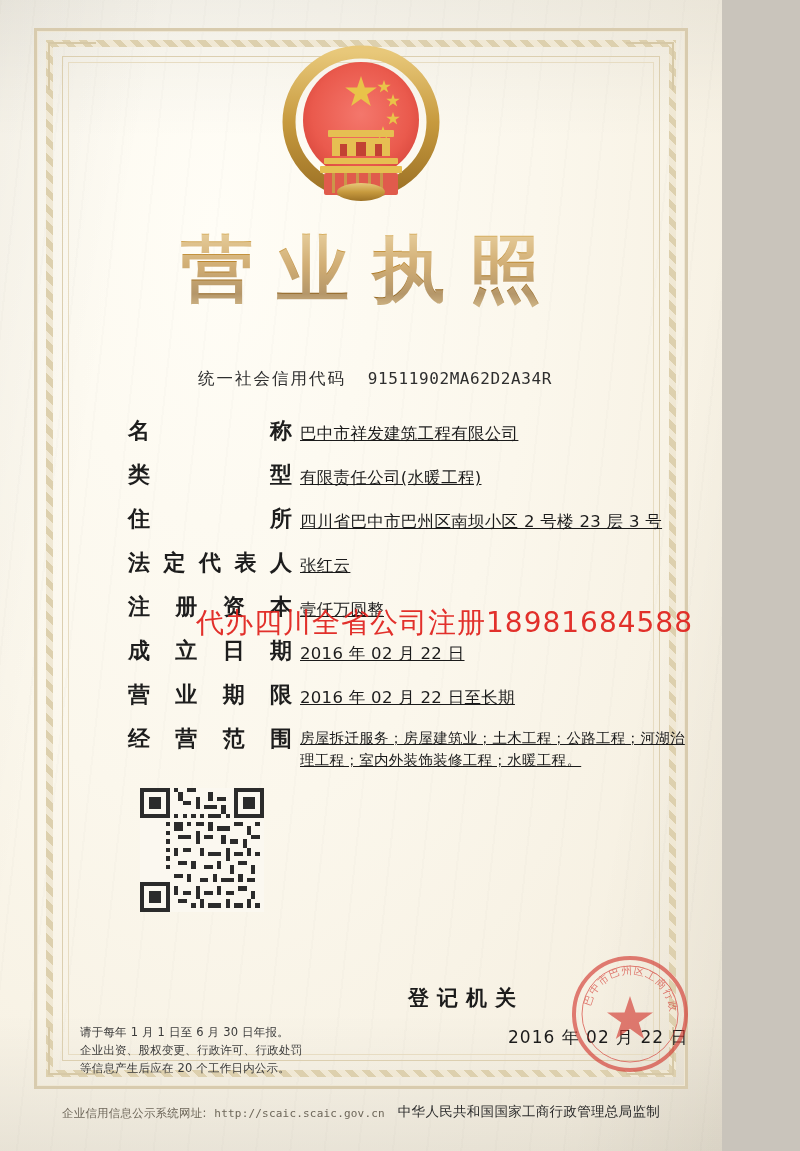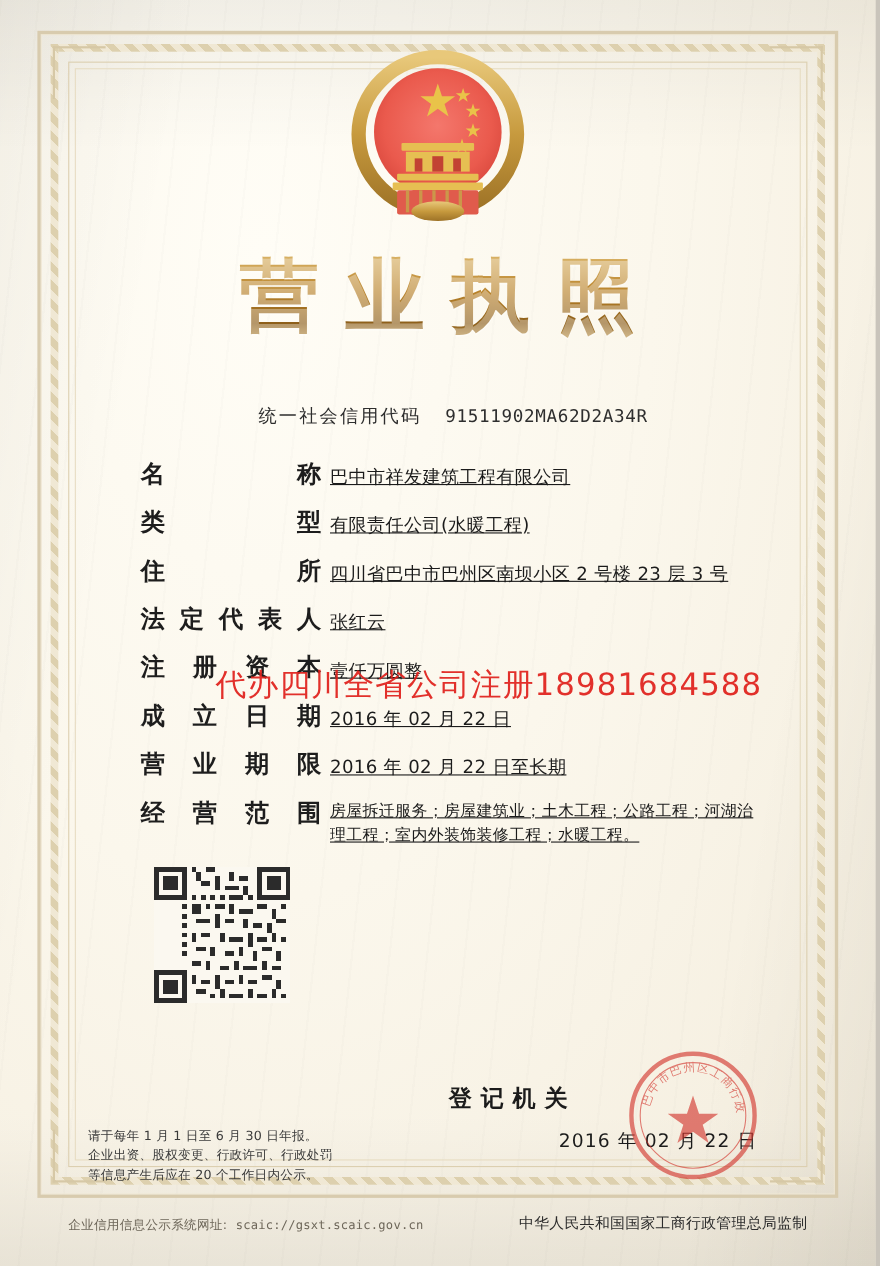--- a/index.html
+++ b/index.html
@@ -2,21 +2,21 @@
 <html><head>
 <meta charset="utf-8">
 <style>
   html, body {
     margin: 0;
     padding: 0;
     background: #c9c4bb;
   }
   #page {
     position: relative;
-    width: 796px;
+    width: 722px;
     height: 1151px;
     overflow: hidden;
     background:
       radial-gradient(ellipse at 30% 20%, #fffdf6 0%, #fbf7ec 45%, #f3ecdc 100%);
     font-family: "DejaVu Sans", "Liberation Sans", sans-serif;
   }
   
   .paper-texture {
     position: absolute;
     inset: 0;
@@ -512,17 +512,17 @@
   </div>
 
   <div class="reminder">
     <div>请于每年 1 月 1 日至 6 月 30 日年报。</div>
     <div>企业出资、股权变更、行政许可、行政处罚</div>
     <div>等信息产生后应在 20 个工作日内公示。</div>
   </div>
 
   <div class="footer-left">
     <span>企业信用信息公示系统网址:</span>
-    <span class="url">scaic://gsxt.scaic.gov.cn</span>
+    <span class="url">http://scaic.scaic.gov.cn</span>
   </div>
   <div class="footer-right">中华人民共和国国家工商行政管理总局监制</div>
 
 </div>
 
 </body></html>

